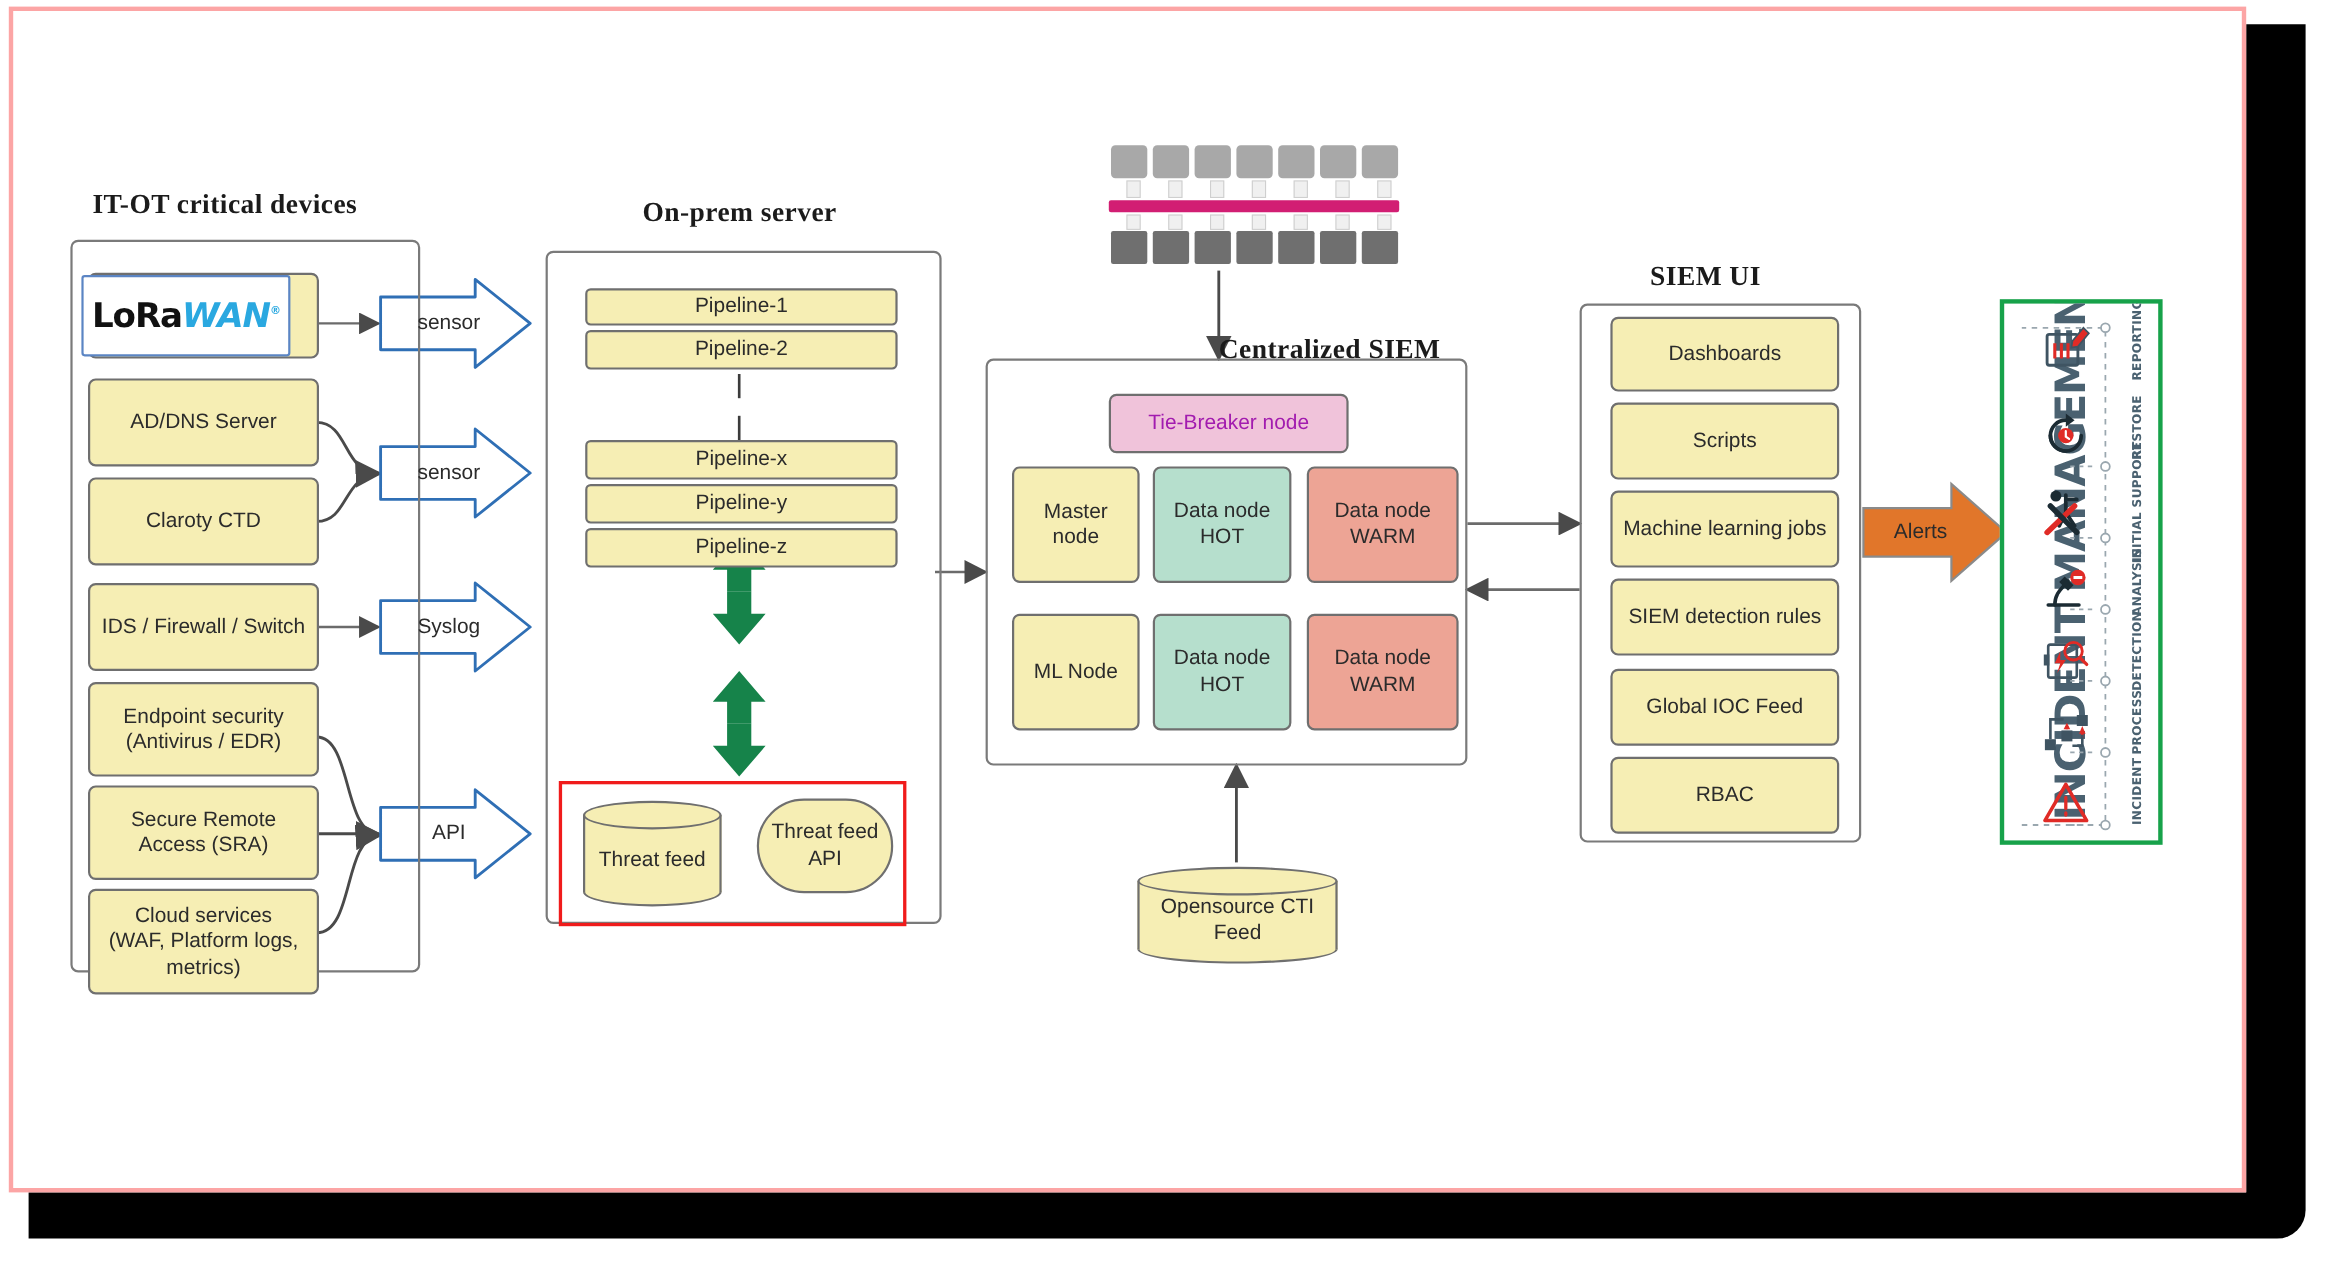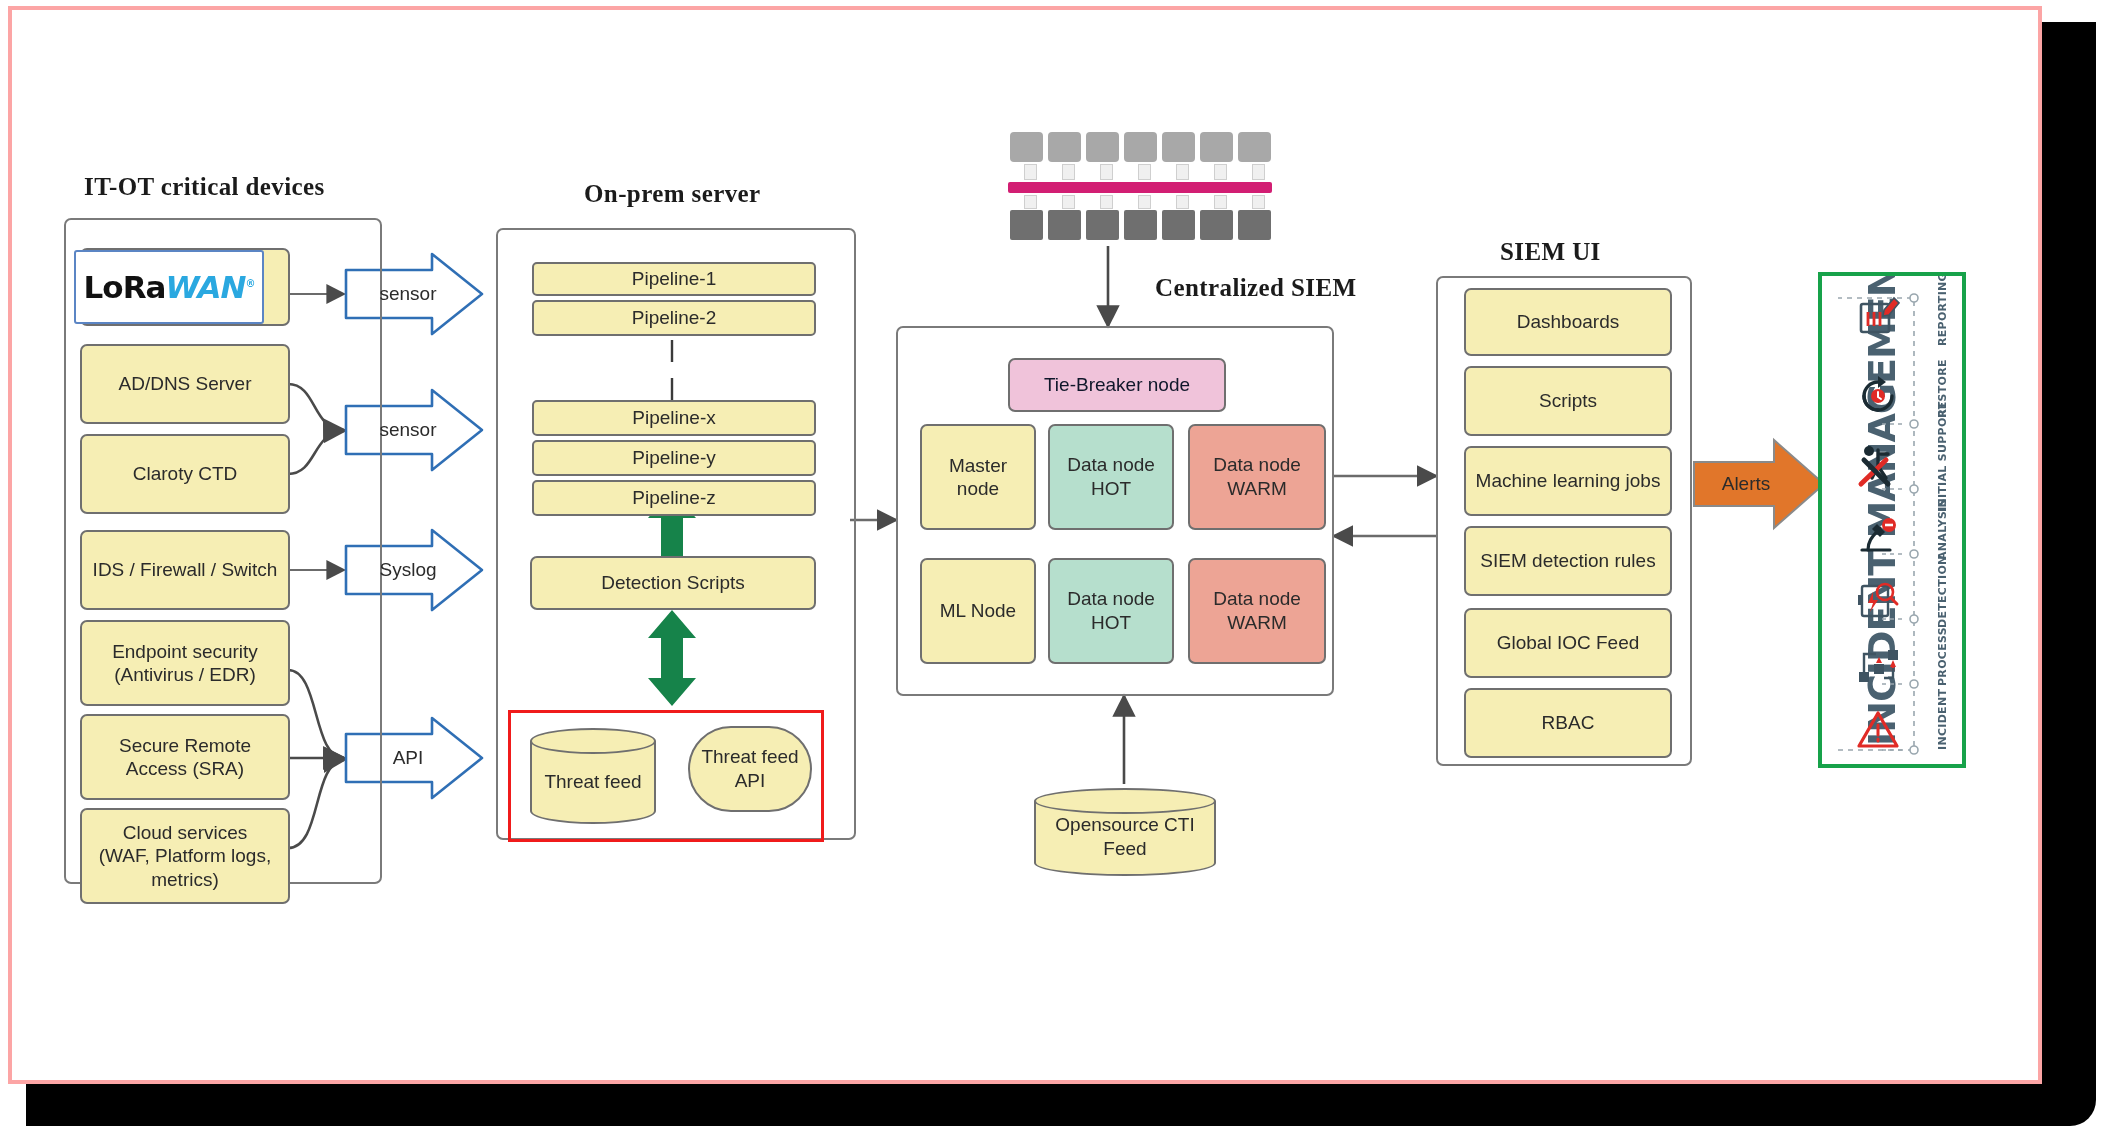--- a/index.html
+++ b/index.html
@@ -16,21 +16,21 @@
   .grp{position:absolute;border:2px solid #7a7a7a;border-radius:7px;background:transparent;box-sizing:border-box;}
   .ybox{position:absolute;background:#f6eeb4;border:2px solid #6f6f6f;border-radius:7px;box-sizing:border-box;
         display:flex;align-items:center;justify-content:center;text-align:center;color:#2b2b2b;
         font-size:19px;line-height:1.22;padding:2px 6px;}
   .flat{border-radius:5px;}
   .gbox{position:absolute;background:#b6dfcd;border:2px solid #6f6f6f;border-radius:7px;box-sizing:border-box;
         display:flex;align-items:center;justify-content:center;text-align:center;color:#2b2b2b;font-size:19px;line-height:1.25;}
   .rbox{position:absolute;background:#eda495;border:2px solid #6f6f6f;border-radius:7px;box-sizing:border-box;
         display:flex;align-items:center;justify-content:center;text-align:center;color:#2b2b2b;font-size:19px;line-height:1.25;}
   .pbox{position:absolute;background:#f0c3da;border:2px solid #6f6f6f;border-radius:7px;box-sizing:border-box;
-        display:flex;align-items:center;justify-content:center;text-align:center;color:#0f172a;font-size:19px;}
+        display:flex;align-items:center;justify-content:center;text-align:center;color:#a21caf;font-size:19px;}
   svg.lay{position:absolute;left:0;top:0;width:2034px;height:1078px;overflow:visible;pointer-events:none;}
   .lbl{position:absolute;display:flex;align-items:center;justify-content:center;font-size:19px;color:#2b2b2b;
        white-space:nowrap;}
 
   
   #lorawan-card{position:absolute;background:#ffffff;border:2px solid #5b85c4;border-radius:3px;
       display:flex;align-items:center;justify-content:center;box-sizing:border-box;}
   .lorawan-word{font-family:"DejaVu Sans",sans-serif;font-weight:800;font-size:31px;letter-spacing:-1px;}
   .lw-dark{color:#111111;}
   .lw-blue{color:#2aa8e0;font-style:italic;}
@@ -149,21 +149,20 @@
 
   <div class="ttl" style="left:572px;top:170px;">On-prem server</div>
   <div class="grp" style="left:484px;top:218px;width:360px;height:612px;"></div>
 
   <div class="ybox flat" style="left:520px;top:252px;width:284px;height:34px;">Pipeline-1</div>
   <div class="ybox flat" style="left:520px;top:290px;width:284px;height:36px;">Pipeline-2</div>
   <div class="ybox flat" style="left:520px;top:390px;width:284px;height:36px;">Pipeline-x</div>
   <div class="ybox flat" style="left:520px;top:430px;width:284px;height:36px;">Pipeline-y</div>
   <div class="ybox flat" style="left:520px;top:470px;width:284px;height:36px;">Pipeline-z</div>
 
-  <div class="ybox" style="left:518px;top:546px;width:286px;height:54px;">Detection Scripts</div>
 
   <div id="threat-frame" style="left:496px;top:700px;width:316px;height:132px;"></div>
 
   <div class="cyl" style="left:518px;top:718px;width:126px;height:96px;">
     <div class="bot"></div>
     <div class="body"></div>
     <div class="top"></div>
     <div class="txt" style="padding-top:12px;">Threat feed</div>
   </div>
 
@@ -199,21 +198,21 @@
       <div class="rack-cell dark"></div>
       <div class="rack-cell dark"></div>
       <div class="rack-cell dark"></div>
       <div class="rack-cell dark"></div>
       <div class="rack-cell dark"></div>
       <div class="rack-cell dark"></div>
       <div class="rack-cell dark"></div>
     </div>
   </div>
 
-  <div class="ttl" style="left:1096px;top:264px;margin-left:47px;">Centralized SIEM</div>
+  <div class="ttl" style="left:1096px;top:294px;">Centralized SIEM</div>
   <div class="grp" style="left:884px;top:316px;width:438px;height:370px;"></div>
 
   <div class="pbox" style="left:996px;top:348px;width:218px;height:54px;">Tie-Breaker node</div>
 
   <div class="ybox" style="left:908px;top:414px;width:116px;height:106px;white-space:pre-line;">Master
 node</div>
   <div class="gbox" style="left:1036px;top:414px;width:126px;height:106px;white-space:pre-line;">Data node
 HOT</div>
   <div class="rbox" style="left:1176px;top:414px;width:138px;height:106px;white-space:pre-line;">Data node
 WARM</div>

